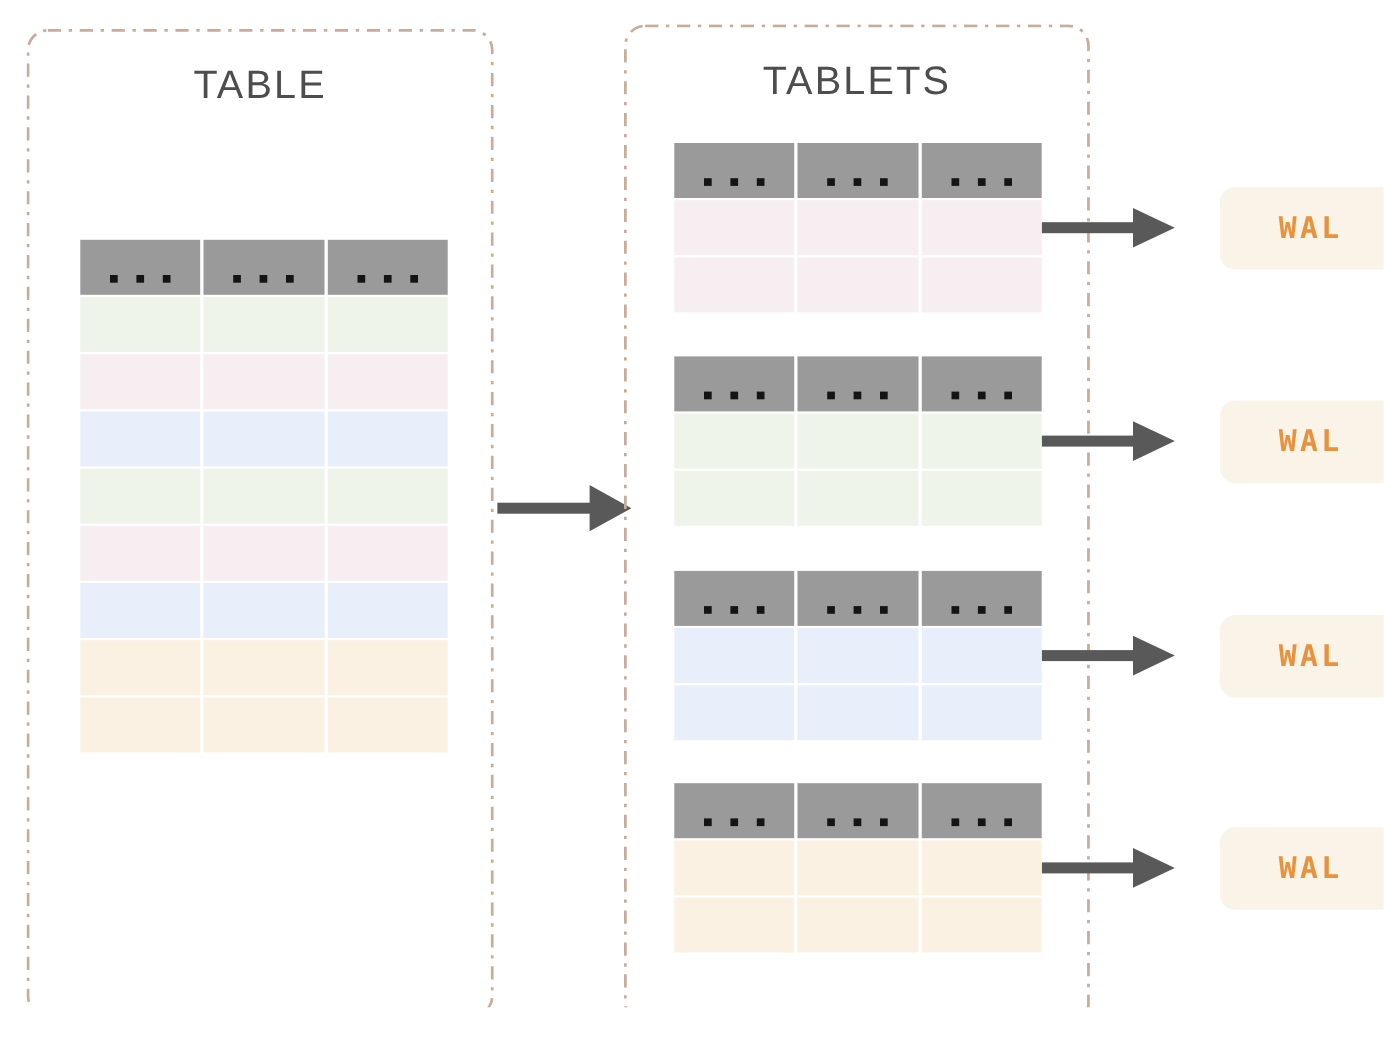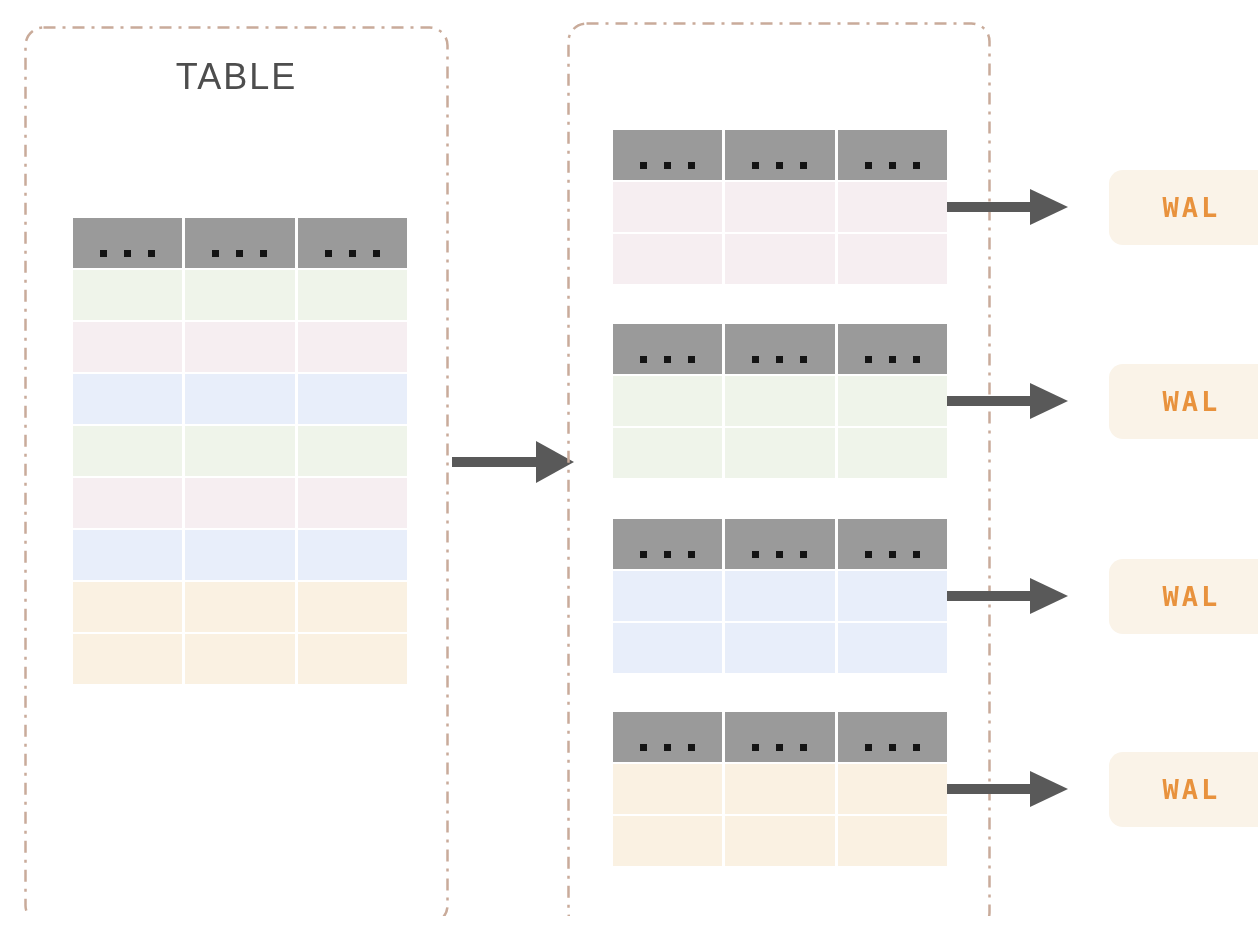--- a/index.html
+++ b/index.html
@@ -142,20 +142,21 @@
 
   <svg class="arrow" style="left:452px;top:441px" width="122" height="42" viewBox="0 0 122 42">
     <rect x="0" y="16" width="86" height="10"></rect>
     <polygon points="84,0 84,42 122,21"></polygon>
   </svg>
 
   <section class="panel" id="panelRight">
     <svg class="pborder" width="424" height="910">
       <rect x="1.5" y="1.5" width="421" height="907" rx="18"></rect>
     </svg>
+    <h2 class="ptitle">TABLETS</h2>
   </section>
 
   <div id="tabletsLayer">
       <div class="dtable" style="left: 613px; top: 130px;">
         <div class="trow">
           <div class="cell hcell">
             <div class="dots">
               <span class="dot"></span>
               <span class="dot"></span>
               <span class="dot"></span>

